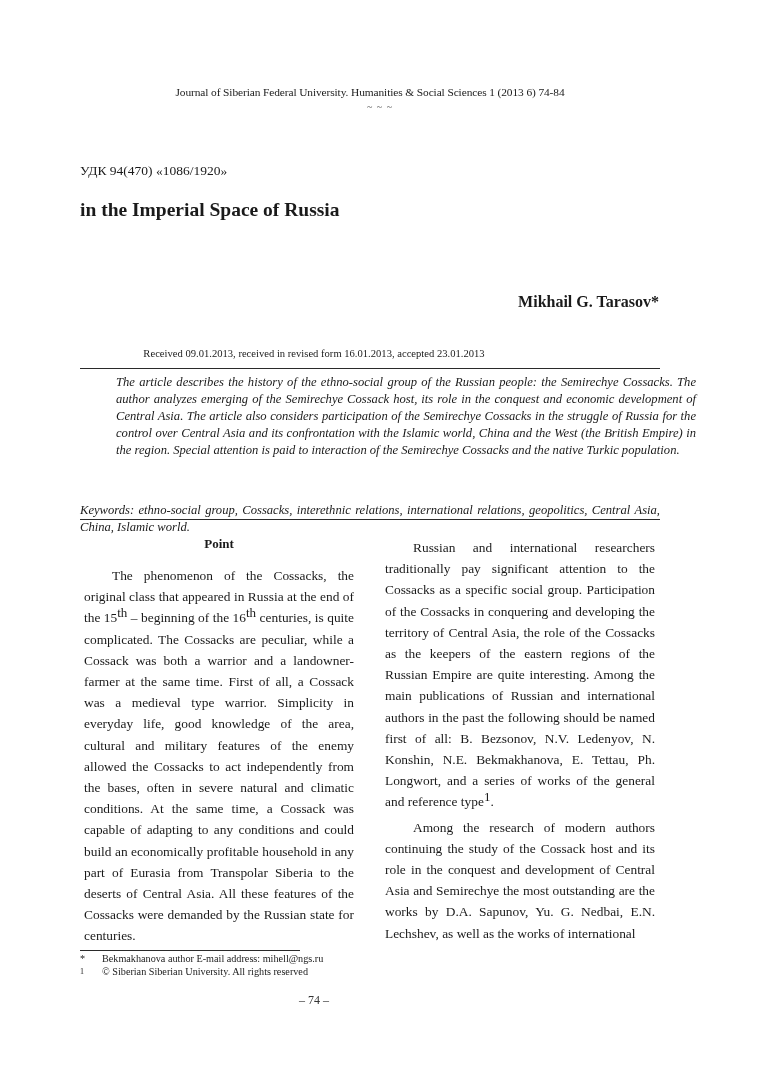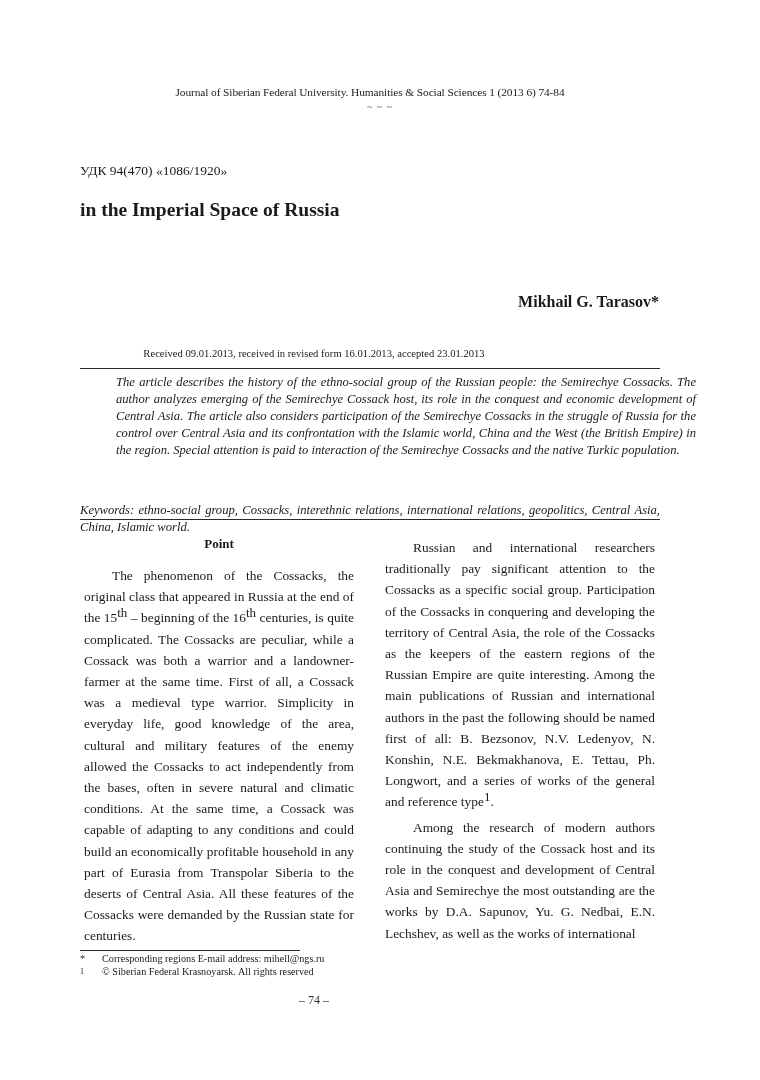--- a/index.html
+++ b/index.html
@@ -145,21 +145,21 @@
 
 <div class="abs col col-right">
   <p style="margin-top:2px;"><span>Russian and international researchers traditionally pay significant attention to the Cossacks as a specific social group. Participation of the Cossacks in conquering and developing the territory of Central Asia, the role of the Cossacks as the keepers of the eastern regions of the Russian Empire are quite interesting. Among the main publications of Russian and international authors in the past the following should be named first of all: B. Bezsonov, N.V. Ledenyov, N. Konshin, N.E. Bekmakhanova, E. Tettau, Ph. Longwort, and a series of works of the general and reference type</span><sup class="fn">1</sup><span>.</span></p>
   <p><span>Among the research of modern authors continuing the study of the Cossack host and its role in the conquest and development of Central Asia and Semirechye the most outstanding are the works by D.A. Sapunov, Yu. G. Nedbai, E.N. Lechshev, as well as the works of international</span></p>
 </div>
 
 <div class="abs fn-rule"></div>
 <div class="abs footnotes">
   <div class="fn-row">
     <span class="fn-mark">*</span>
-    <span>Corresponding regions E-mail address: mihell@ngs.ru</span>
+    <span>Bekmakhanova author E-mail address: mihell@ngs.ru</span>
   </div>
   <div class="fn-row">
     <span class="fn-mark" style="font-size:8px;">1</span>
-    <span>© Siberian Federal Krasnoyarsk. All rights reserved</span>
+    <span>© Siberian Siberian University. All rights reserved</span>
   </div>
 </div>
 
 <div class="abs page-num">– 74 –</div>
 
 </body></html>

